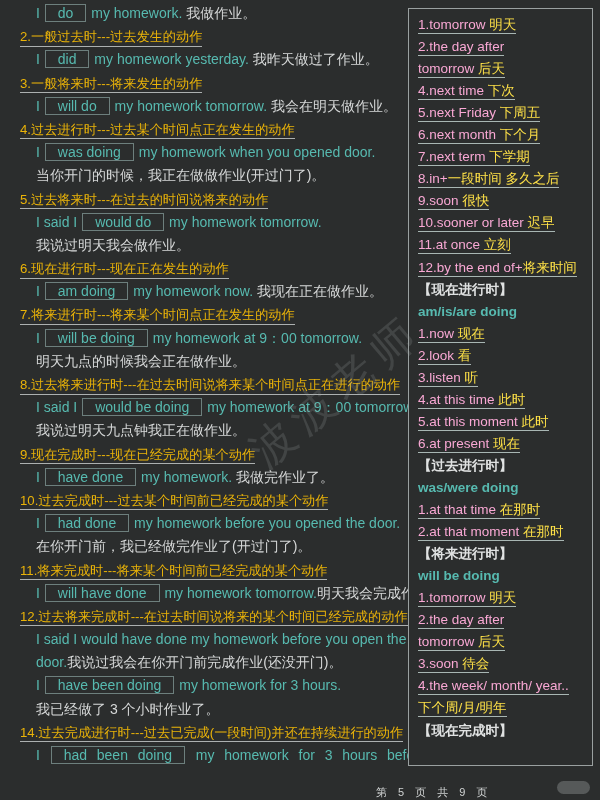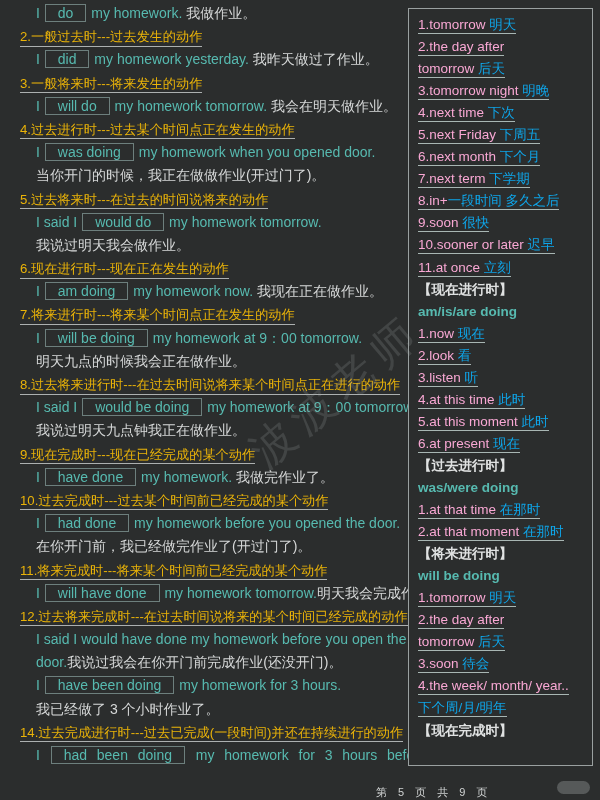--- a/index.html
+++ b/index.html
@@ -34,21 +34,21 @@
   .sidebar{
     position:absolute;left:408px;top:8px;width:185px;height:758px;
     border:1px solid #9aa0a0;box-sizing:border-box;
     padding:5px 3px 0 9px;overflow:hidden;
   }
   .srow{line-height:22.05px;font-size:13.5px;white-space:nowrap;}
   .srow .u{border-bottom:1px solid rgba(200,216,213,0.8);padding-bottom:1px;}
   .srow.header{font-weight:bold;color:#e0e2e2;}
   .srow.formula{font-weight:bold;color:#57bab0;}
   .srow .sen{color:#f9a8d4;}
-  .srow .scn{color:#0ea5e9;}
+  .srow .scn{color:#fde047;}
   
   .watermark{
     position:absolute;left:232px;top:362px;
     font-size:44px;letter-spacing:8px;white-space:nowrap;
     color:rgba(162,167,165,0.20);
     transform:rotate(-40deg);
   }
   
   .footer-text{
     position:absolute;left:376px;top:773px;
@@ -95,29 +95,29 @@
       <div class="line example"><span class="en">door.</span><span class="cn">我说过我会在你开门前完成作业(还没开门)。</span></div>
       <div class="line example"><span class="en">I </span><span class="box en">have been doing</span><span class="en"> my homework for 3 hours.</span></div>
       <div class="line cn"><span class="cn">我已经做了 3 个小时作业了。</span></div>
       <div class="line heading"><span class="u">14.过去完成进行时---过去已完成(一段时间)并还在持续进行的动作</span></div>
       <div class="line example wide"><span class="en">I </span><span class="box en">had been doing</span><span class="en"> my homework for 3 hours before you</span></div>
     </div>
   <div class="sidebar" id="sidebar">
       <div class="srow item"><span class="u"><span class="sen">1.tomorrow </span><span class="scn">明天</span></span></div>
       <div class="srow item"><span class="u"><span class="sen">2.the day after</span></span></div>
       <div class="srow item"><span class="u"><span class="sen">tomorrow </span><span class="scn">后天</span></span></div>
-      <div class="srow item"><span class="u"><span class="sen">3.tomorrow night </span><span class="scn">明晚</span></span></div>
       <div class="srow item"><span class="u"><span class="sen">4.next time </span><span class="scn">下次</span></span></div>
       <div class="srow item"><span class="u"><span class="sen">5.next Friday </span><span class="scn">下周五</span></span></div>
       <div class="srow item"><span class="u"><span class="sen">6.next month </span><span class="scn">下个月</span></span></div>
       <div class="srow item"><span class="u"><span class="sen">7.next term </span><span class="scn">下学期</span></span></div>
       <div class="srow item"><span class="u"><span class="sen">8.in+</span><span class="scn">一段时间 多久之后</span></span></div>
       <div class="srow item"><span class="u"><span class="sen">9.soon </span><span class="scn">很快</span></span></div>
       <div class="srow item"><span class="u"><span class="sen">10.sooner or later </span><span class="scn">迟早</span></span></div>
       <div class="srow item"><span class="u"><span class="sen">11.at once </span><span class="scn">立刻</span></span></div>
+      <div class="srow item"><span class="u"><span class="sen">12.by the end of+</span><span class="scn">将来时间</span></span></div>
       <div class="srow header">【现在进行时】</div>
       <div class="srow formula">am/is/are doing</div>
       <div class="srow item"><span class="u"><span class="sen">1.now </span><span class="scn">现在</span></span></div>
       <div class="srow item"><span class="u"><span class="sen">2.look </span><span class="scn">看</span></span></div>
       <div class="srow item"><span class="u"><span class="sen">3.listen </span><span class="scn">听</span></span></div>
       <div class="srow item"><span class="u"><span class="sen">4.at this time </span><span class="scn">此时</span></span></div>
       <div class="srow item"><span class="u"><span class="sen">5.at this moment </span><span class="scn">此时</span></span></div>
       <div class="srow item"><span class="u"><span class="sen">6.at present </span><span class="scn">现在</span></span></div>
       <div class="srow header">【过去进行时】</div>
       <div class="srow formula">was/were doing</div>

